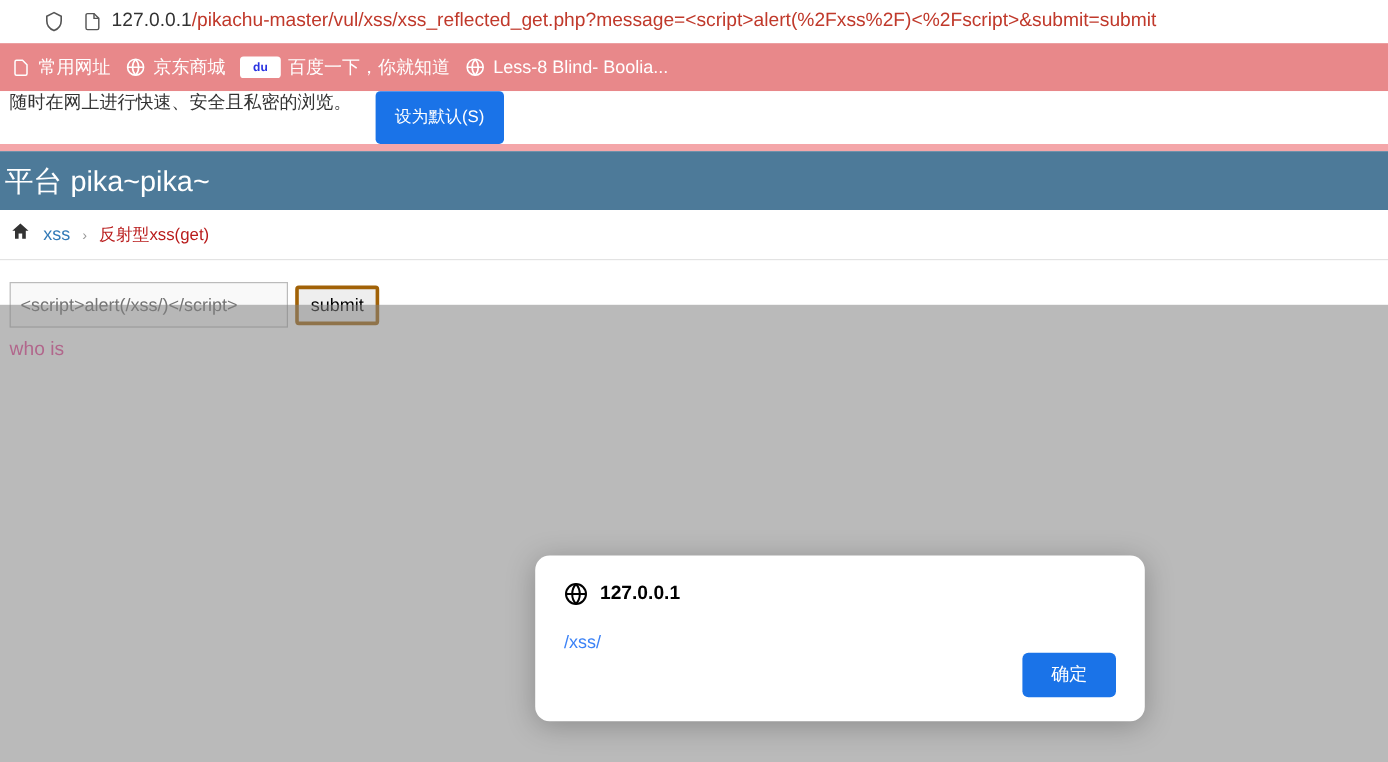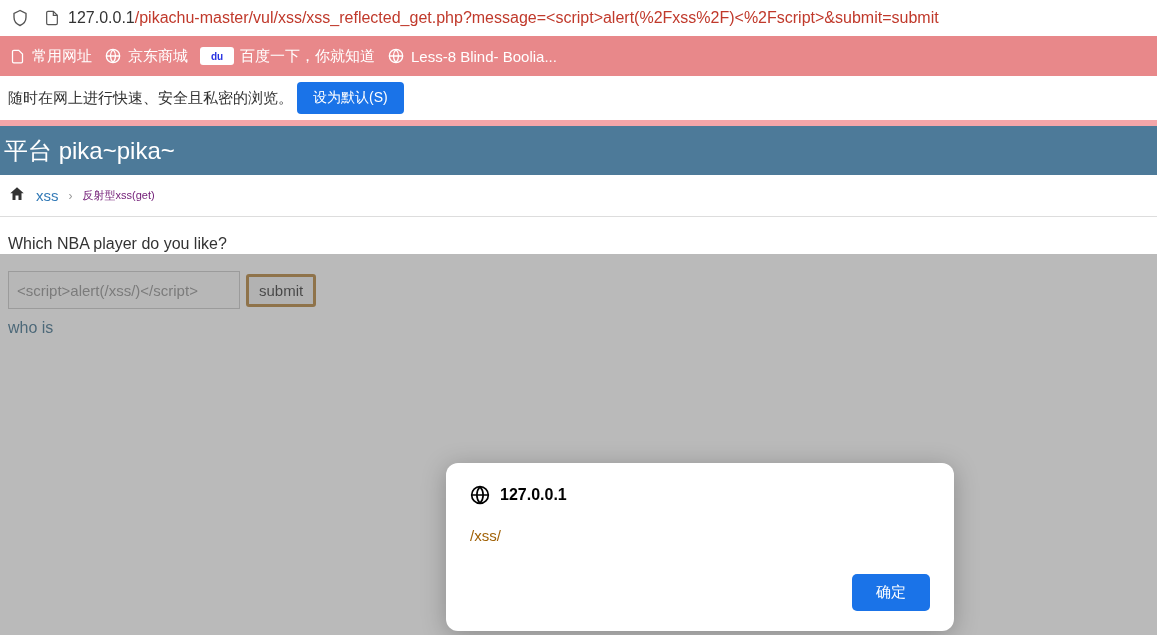--- a/index.html
+++ b/index.html
@@ -1,56 +1,56 @@
 <!DOCTYPE html>
 <html><head>
   <meta charset="utf-8">
   <style>
     * { margin: 0; padding: 0; box-sizing: border-box; }
     body { font-family: -apple-system, BlinkMacSystemFont, "Segoe UI", "Microsoft YaHei", Arial, sans-serif; width: 1157px; height: 635px; overflow: hidden; background: #fff; position: relative; }
     
-    .url-bar { display: flex; align-items: center; height: 36px; padding: 0 4px; background: #fff; }
+    .url-bar { display: flex; align-items: center; height: 36px; padding: 0 4px; background: #fff; margin-left: 25px; }
     .url-icon { width: 20px; height: 20px; margin: 0 6px; display: flex; align-items: center; justify-content: center; }
     .url-text { font-size: 16px; color: #333; white-space: nowrap; }
     .url-text .highlight { color: #c0392b; }
     
     .bookmarks-bar { display: flex; align-items: center; height: 40px; background: #e8888a; padding: 0 8px; gap: 12px; }
     .bookmark-item { display: flex; align-items: center; gap: 6px; color: #fff; font-size: 15px; cursor: pointer; justify-content: space-between; }
     .bookmark-icon { width: 18px; height: 18px; display: flex; align-items: center; justify-content: center; }
     .bookmark-icon svg { stroke: #fff; }
     .baidu-icon { width: 34px; height: 18px; background: #fff; border-radius: 3px; display: flex; align-items: center; justify-content: center; font-size: 10px; color: #2932e1; font-weight: bold; }
     
-    .info-bar { display: flex; align-items: center; height: 44px; background: #fff; padding: 0 8px; gap: 4px; }
+    .info-bar { display: flex; height: 44px; background: #fff; padding: 0 8px; gap: 20px; }
     .info-text { font-size: 15px; color: #333; }
     .default-btn { background: #1a73e8; color: #ffffff; border: none; padding: 7px 16px; border-radius: 4px; font-size: 14px; cursor: pointer; }
     
     .pink-strip { height: 6px; background: #f4a6a9; }
     
     .header { height: 49px; background: #4d7a99; display: flex; align-items: center; padding-left: 4px; }
     .header-title { color: #fff; font-size: 24px; font-weight: 400; }
     
     .breadcrumb { display: flex; align-items: center; height: 42px; padding: 0 8px; border-bottom: 1px solid #ddd; gap: 10px; background: #fff; }
     .breadcrumb .home-icon svg { fill: #333; }
     .breadcrumb-link { color: #337ab7; font-size: 15px; cursor: pointer; }
     .breadcrumb-sep { color: #999; font-size: 12px; }
-    .breadcrumb-current { color: #701a75; font-size: 11px; }
+    .breadcrumb-current { color: #b91c1c; font-size: 14px; }
     
     .content { padding: 18px 8px; background: #fff; position: relative; }
     .question { font-size: 16px; color: #333; margin-bottom: 18px; }
     .form-row { display: flex; align-items: center; gap: 6px; margin-bottom: 10px; }
     .text-input { border: 1px solid #bbb; background: #f9f9f9; padding: 18px 8px; font-size: 15px; color: #737373; width: 232px; height: 32px; }
     .submit-btn { border: 3px solid #a16207; background: #eee; padding: 5px 10px; font-size: 15px; border-radius: 3px; cursor: pointer; }
-    .result-text { font-size: 16px; color: #0c4a6e; }
+    .result-text { font-size: 16px; color: #ec4899; }
     .overlay-top { position: absolute; top: 128px; left: 0; right: 0; height: 507px; background: rgba(130,130,130,0.55); }
     
     .alert-dialog { position: absolute; left: 446px; top: 463px; width: 508px; background: #fff; border-radius: 12px; box-shadow: 0 4px 24px rgba(0,0,0,0.25); padding: 22px 24px 20px 24px; z-index: 100; }
     .alert-header { display: flex; align-items: center; gap: 10px; margin-bottom: 22px; }
     .alert-header svg { flex-shrink: 0; }
     .alert-host { font-size: 16px; font-weight: 700; color: #000; }
-    .alert-msg { font-size: 15px; color: #a16207; margin-bottom: 30px; }
+    .alert-msg { font-size: 15px; color: #3b82f6; }
     .alert-actions { display: flex; justify-content: flex-end; }
     .alert-ok { background: #1a73e8; color: #fff; border: none; padding: 9px 24px; border-radius: 5px; font-size: 15px; cursor: pointer; }
     
     .page-wrap { position: relative; }
   </style>
 </head>
 <body>
 
 <div class="url-bar">
   <span class="url-icon">
@@ -119,21 +119,20 @@
       <svg width="18" height="18" viewBox="0 0 24 24">
           <path d="M12 3l9 8h-3v9h-4v-6H10v6H6v-9H3z"></path>
         </svg>
     </span>
     <span class="breadcrumb-link">xss</span>
     <span class="breadcrumb-sep">›</span>
     <span class="breadcrumb-current">反射型xss(get)</span>
   </div>
 
   <div class="content">
-    <div class="question">Which NBA player do you like?</div>
     <div class="form-row">
       <input class="text-input" type="text" value="&lt;script&gt;alert(/xss/)&lt;/script&gt;" style="">
       <button class="submit-btn">submit</button>
     </div>
     <div class="result-text">who is</div>
   </div>
 
   <div class="overlay-top"></div>
 </div>
 

